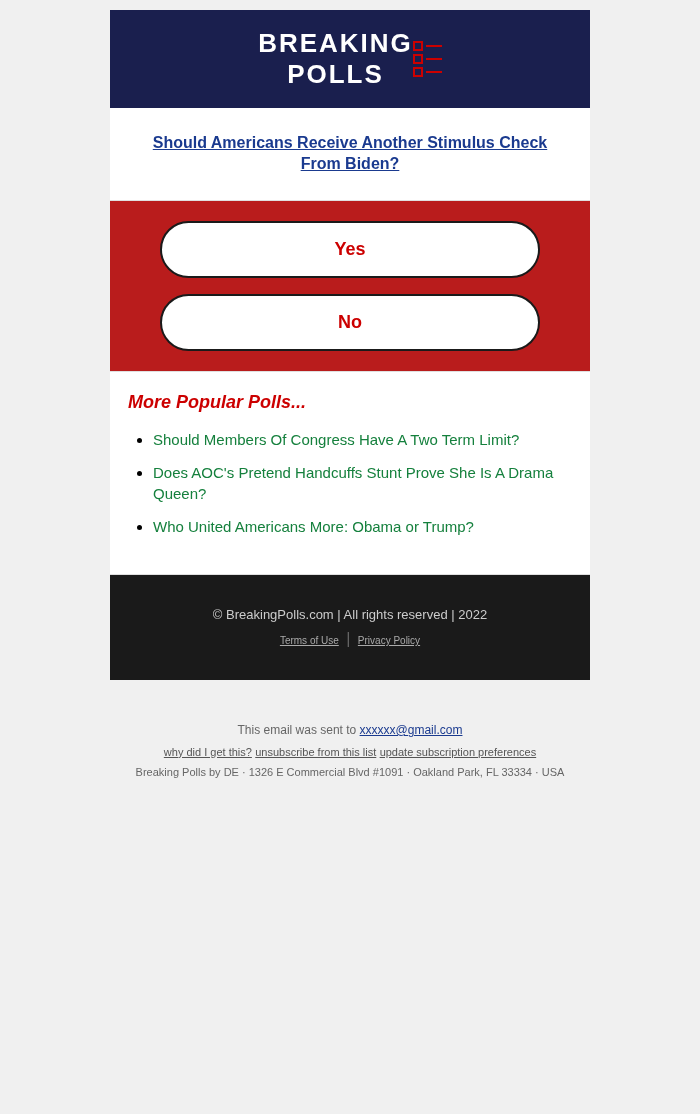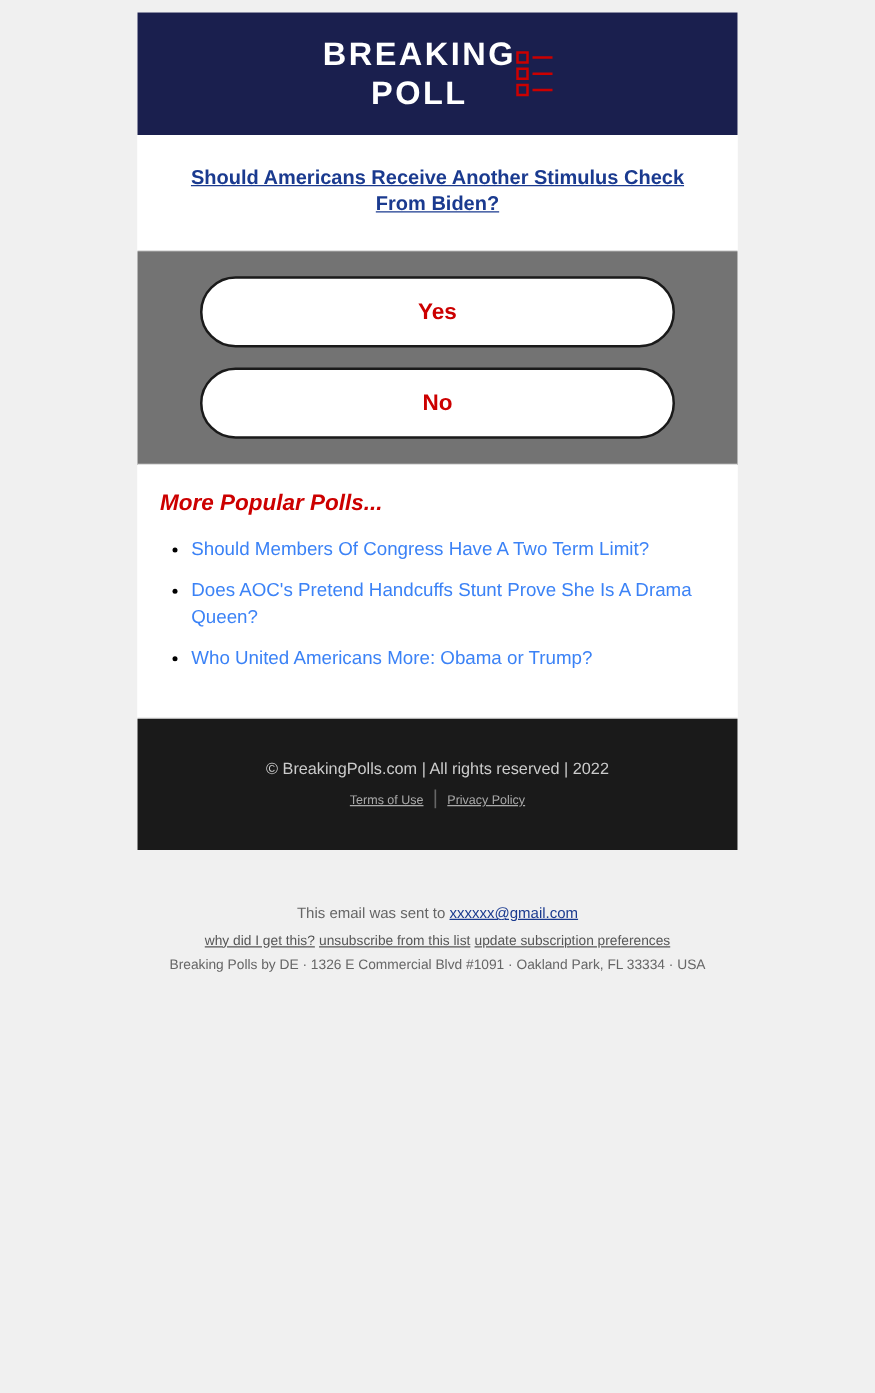--- a/index.html
+++ b/index.html
@@ -90,21 +90,21 @@
       font-size: 16px;
       font-weight: bold;
       text-align: center;
       text-decoration: underline;
       line-height: 1.3;
       padding: 5px 0 10px 0;
     }
 
     
     .buttons-section {
-      background-color: #737373;
+      background-color: #b91c1c;
       padding: 20px 50px;
       border-bottom: 1px solid #e0e0e0;
     }
 
     .vote-button {
       display: block;
       width: 100%;
       padding: 16px;
       margin-bottom: 16px;
       background-color: #ffffff;
@@ -139,21 +139,21 @@
     .polls-list {
       list-style-type: disc;
       padding-left: 25px;
     }
 
     .polls-list li {
       margin-bottom: 12px;
     }
 
     .polls-list li a {
-      color: #3b82f6;
+      color: #15803d;
       font-size: 15px;
       text-decoration: none;
       line-height: 1.4;
     }
 
     
     .footer {
       background-color: #1a1a1a;
       padding: 32px;
       text-align: center;
@@ -204,21 +204,21 @@
 </head>
 <body>
 
 <div class="page-wrapper">
   <div class="email-container">
 
     <div class="header">
       <div>
         <div class="header-title">
           <span>BREAKING</span><br>
-          <span>POLL</span>
+          <span>POLLS</span>
         </div>
       </div>
       <div class="header-icon">
         <div class="icon-row">
           <div class="icon-box"></div>
           <div class="icon-line"></div>
         </div>
         <div class="icon-row">
           <div class="icon-box"></div>
           <div class="icon-line"></div>

